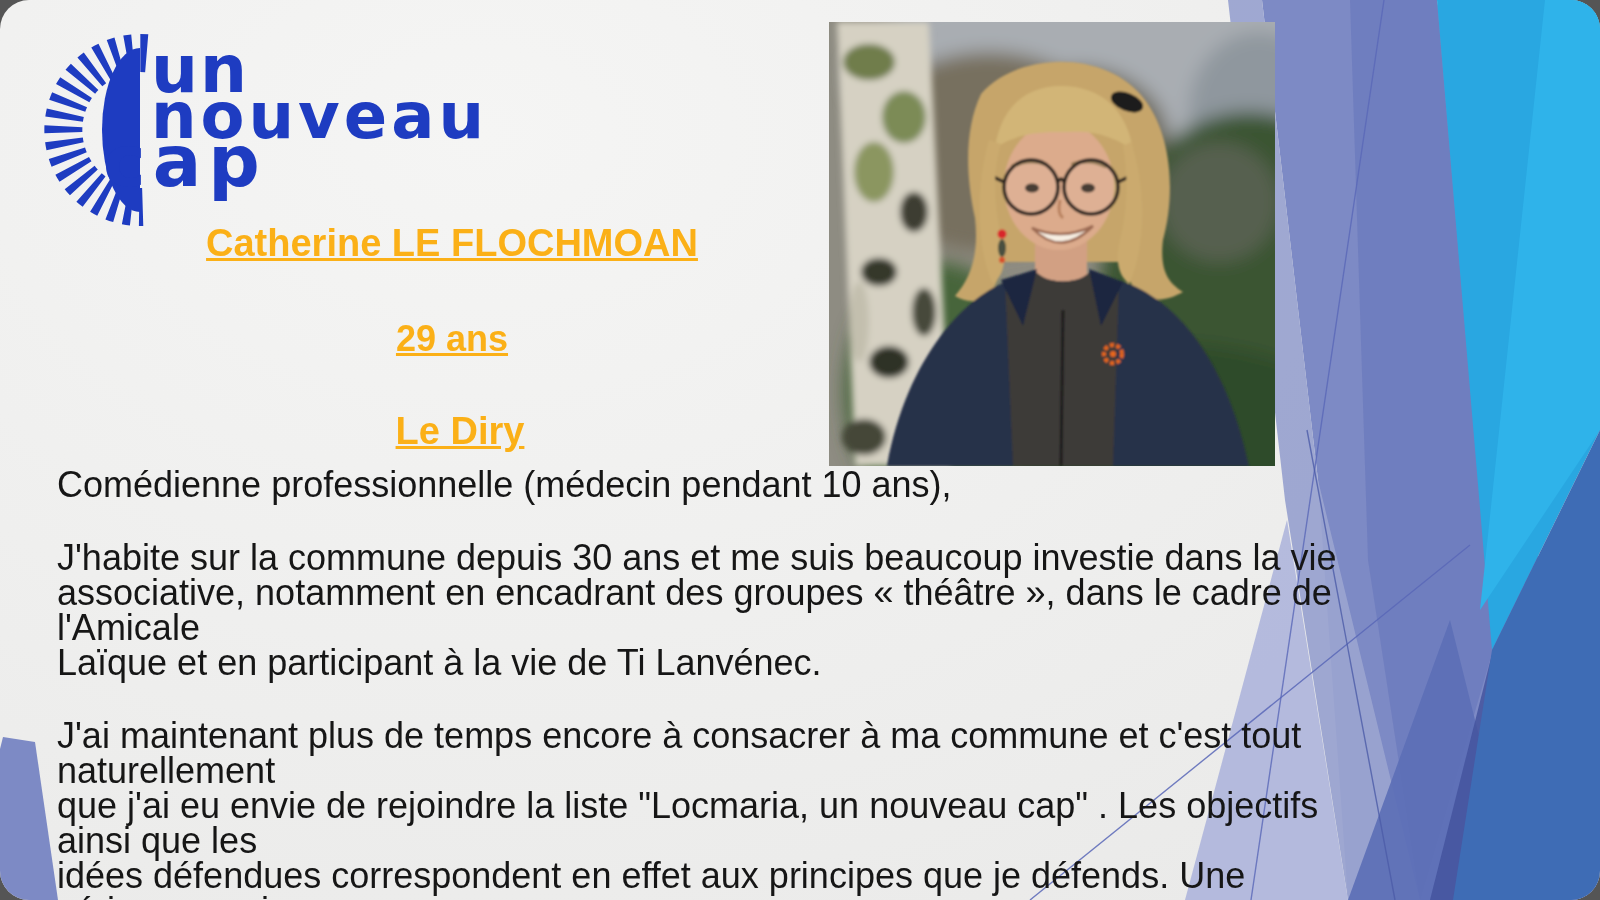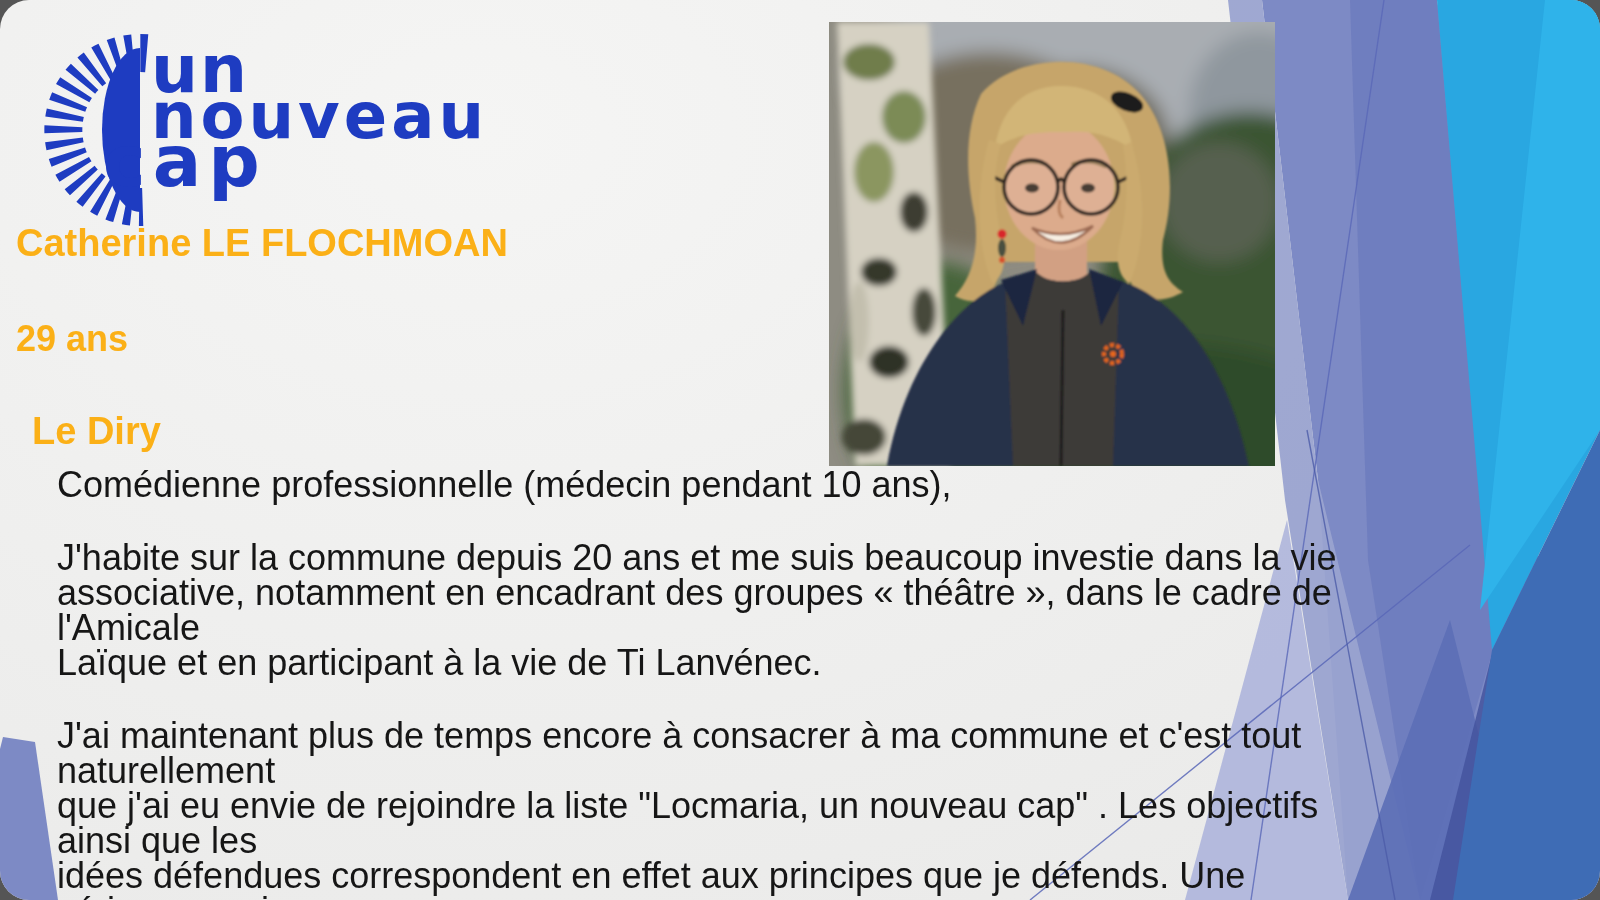--- a/index.html
+++ b/index.html
@@ -14,22 +14,22 @@
   .bg-svg{position:absolute;left:0;top:0;z-index:0;}
   
   .logo{position:absolute;left:0;top:0;width:480px;height:240px;z-index:2;}
   .logo-mark{position:absolute;left:38px;top:26px;}
   .logo-word{position:absolute;color:#1E3CC1;font-family:"DejaVu Sans",sans-serif;
              font-weight:700;line-height:1;white-space:nowrap;}
   .logo-w1{left:151px;top:37px;font-size:66px;letter-spacing:2px;}
   .logo-w2{left:151px;top:84px;font-size:64px;letter-spacing:4px;text-align:center;}
   .logo-w3{left:103px;top:125px;font-size:72px;letter-spacing:7px;}
   
-  .headings{position:absolute;left:16px;top:222px;width:904px;z-index:2;
-            color:#FBB017;font-weight:700;}
+  .headings{position:absolute;left:0;top:222px;width:904px;text-align:center;z-index:2;
+            color:#FBB017;font-weight:700;text-decoration:underline;}
   .h-name{font-size:38px;line-height:1.15;margin:0;}
   .h-age{font-size:36px;line-height:1.15;margin:52px 0 0 0;}
   .h-place{font-size:38px;line-height:1.15;margin:51px 0 0 16px;}
   
   .bio{position:absolute;left:57px;top:467px;width:1280px;z-index:2;
        color:#161616;font-size:36px;line-height:35px;}
   .para{white-space:pre-line;margin:0 0 38px 0;}
   
   .photo{position:absolute;left:829px;top:22px;width:446px;height:444px;z-index:3;}
 </style>
@@ -72,21 +72,21 @@
   </div>
 
   <div class="headings">
     <h1 class="h-name">Catherine LE FLOCHMOAN</h1>
     <div class="h-age">29 ans</div>
     <div class="h-place">Le Diry</div>
   </div>
 
   <div class="bio">
     <p class="para">Comédienne professionnelle (médecin pendant 10 ans),</p>
-    <p class="para">J'habite sur la commune depuis 20 ans et me suis beaucoup investie dans la vie
+    <p class="para">J'habite sur la commune depuis 30 ans et me suis beaucoup investie dans la vie
 associative, notamment en encadrant des groupes « théâtre », dans le cadre de l'Amicale
 Laïque et en participant à la vie de Ti Lanvénec.</p>
     <p class="para">J'ai maintenant plus de temps encore à consacrer à ma commune et c'est tout naturellement
 que j'ai eu envie de rejoindre la liste "Locmaria, un nouveau cap" . Les objectifs ainsi que les
 idées défendues correspondent en effet aux principes que je défends. Une sérieuse envie
 de changement pour ma commune guide également ma démarche.</p>
   </div>
 
   <svg class="photo" width="446" height="444" viewBox="0 0 446 444">
     <defs>

